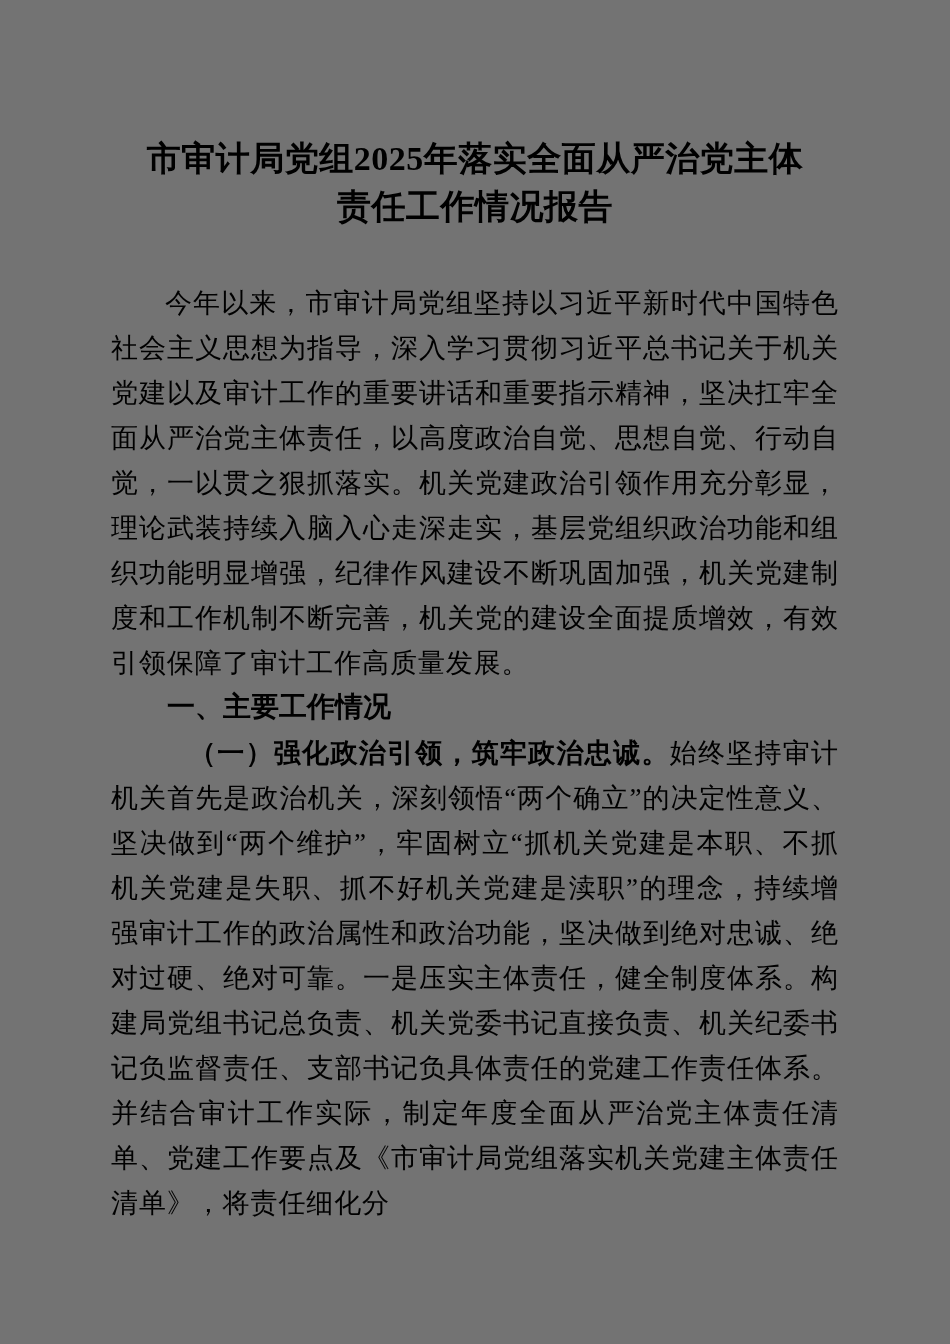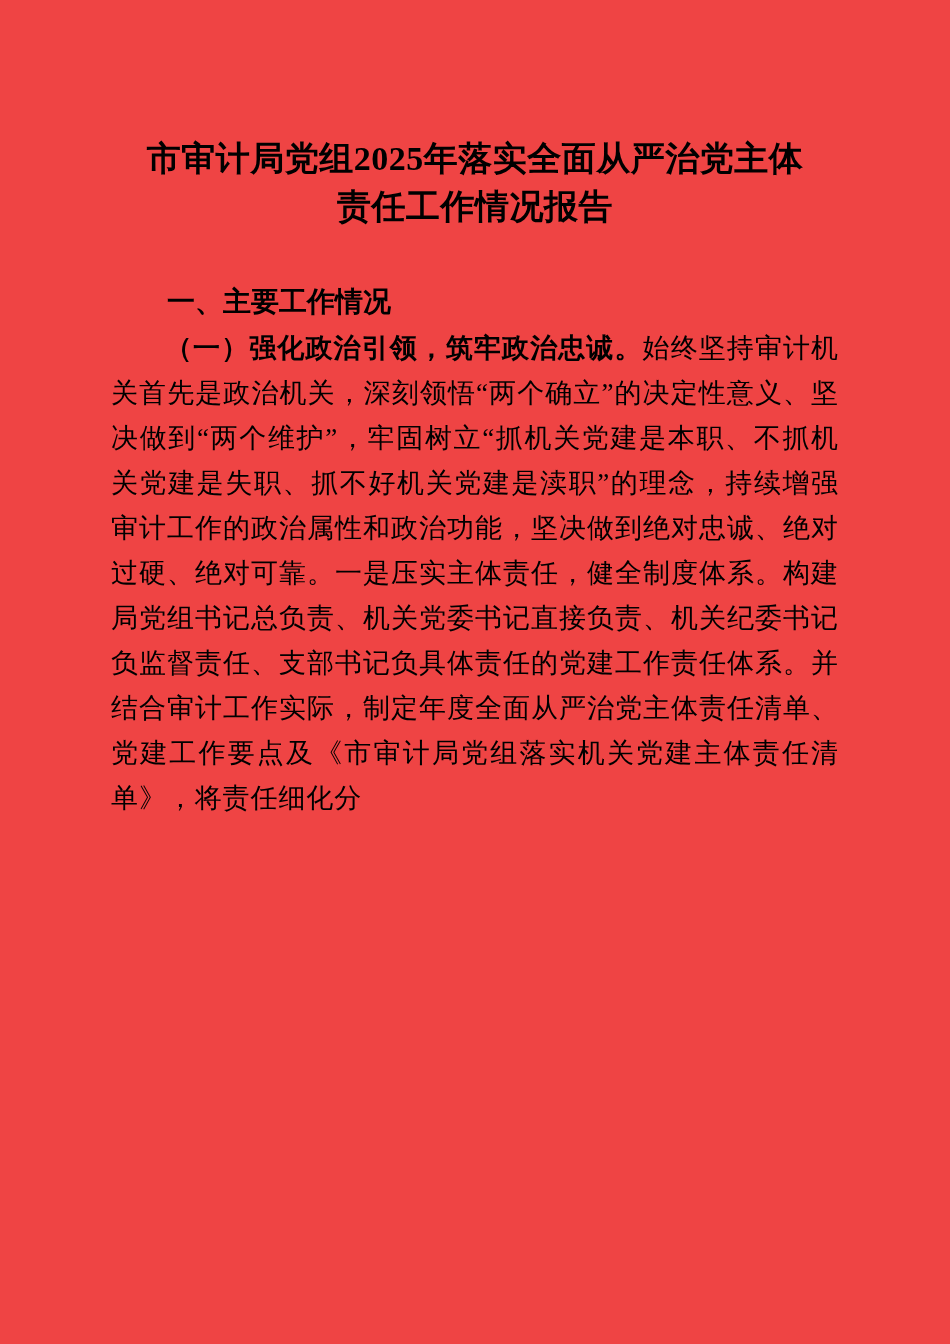--- a/index.html
+++ b/index.html
@@ -2,21 +2,21 @@
 <html><head>
 <meta charset="utf-8">
 <style>
   * { margin: 0; padding: 0; box-sizing: border-box; }
   html, body { background: #ffffff; }
   .page {
     position: relative;
     width: 950px;
     height: 1344px;
     margin: 0 auto;
-    background: #ef4444;
+    background: #737373;
     color: #000000;
     overflow: hidden;
     font-family: "Liberation Serif", "DejaVu Serif", serif;
   }
   .content {
     width: 728px;
     margin: 0 auto;
     padding-top: 135px;
   }
   .doc-title {
@@ -41,29 +41,31 @@
     font-size: 28px;
     line-height: 45px;
     font-weight: bold;
     text-indent: 2em;
     text-align: left;
     color: #000000;
     font-family: Liberation Mono, monospace;
   }
   .lead {
     font-weight: bold;
+    margin-left: 24px;
   }
 </style>
 </head>
 <body>
 
 <div class="page">
   <div class="content">
 
     <h1 class="doc-title">市审计局党组2025年落实全面从严治党主体责任工作情况报告</h1>
 
+    <p class="para">今年以来，市审计局党组坚持以习近平新时代中国特色社会主义思想为指导，深入学习贯彻习近平总书记关于机关党建以及审计工作的重要讲话和重要指示精神，坚决扛牢全面从严治党主体责任，以高度政治自觉、思想自觉、行动自觉，一以贯之狠抓落实。机关党建政治引领作用充分彰显，理论武装持续入脑入心走深走实，基层党组织政治功能和组织功能明显增强，纪律作风建设不断巩固加强，机关党建制度和工作机制不断完善，机关党的建设全面提质增效，有效引领保障了审计工作高质量发展。</p>
 
     <h2 class="section-heading">一、主要工作情况</h2>
 
     <p class="para"><span class="lead">（一）强化政治引领，筑牢政治忠诚。</span><span>始终坚持审计机关首先是政治机关，深刻领悟“两个确立”的决定性意义、坚决做到“两个维护”，牢固树立“抓机关党建是本职、不抓机关党建是失职、抓不好机关党建是渎职”的理念，持续增强审计工作的政治属性和政治功能，坚决做到绝对忠诚、绝对过硬、绝对可靠。一是压实主体责任，健全制度体系。构建局党组书记总负责、机关党委书记直接负责、机关纪委书记负监督责任、支部书记负具体责任的党建工作责任体系。并结合审计工作实际，制定年度全面从严治党主体责任清单、党建工作要点及《市审计局党组落实机关党建主体责任清单》，将责任细化分</span></p>
 
   </div>
 </div>
 
 </body></html>

